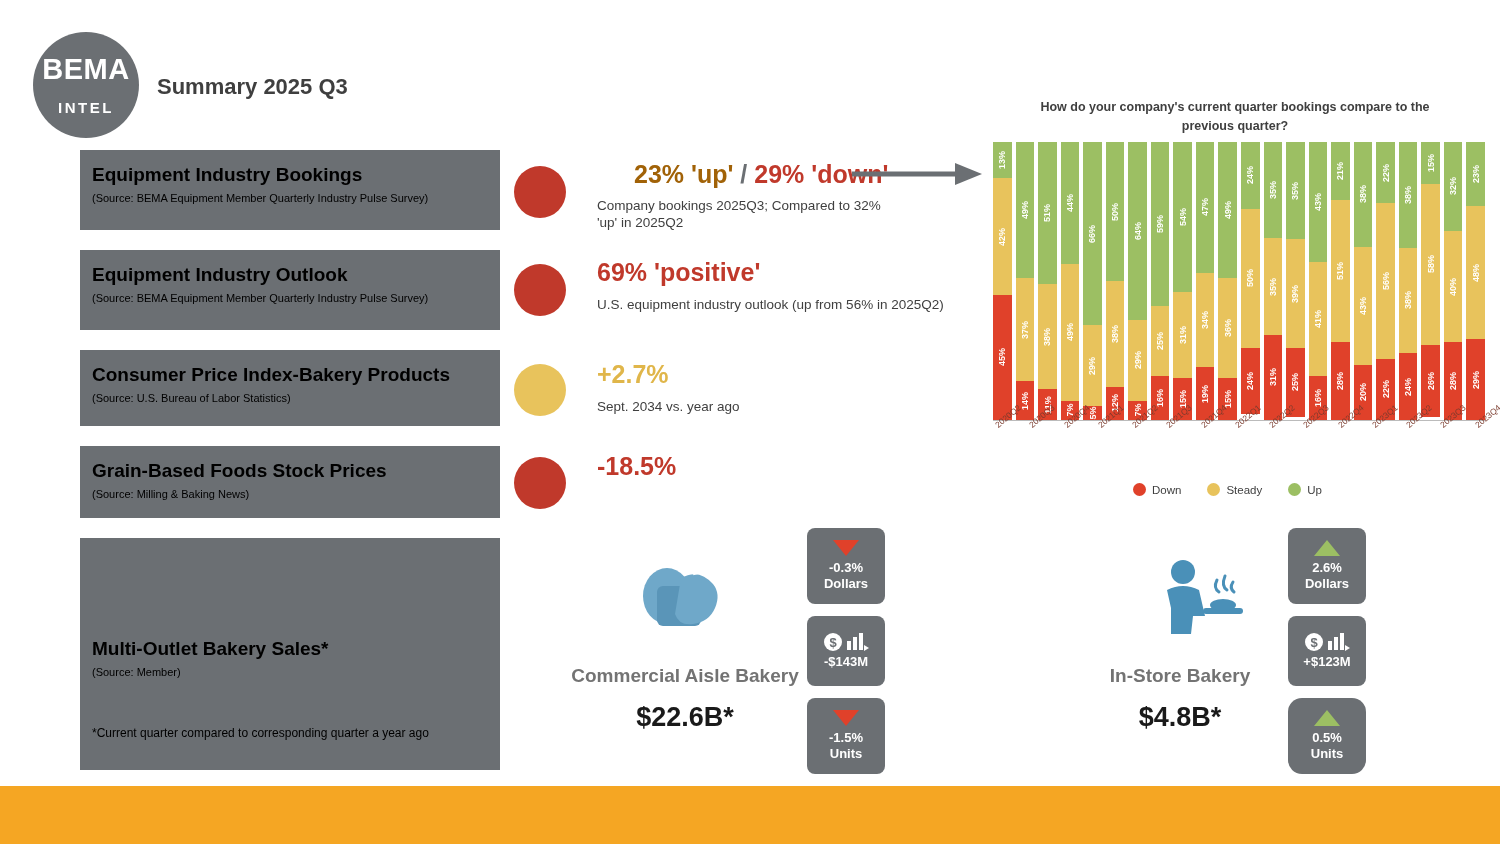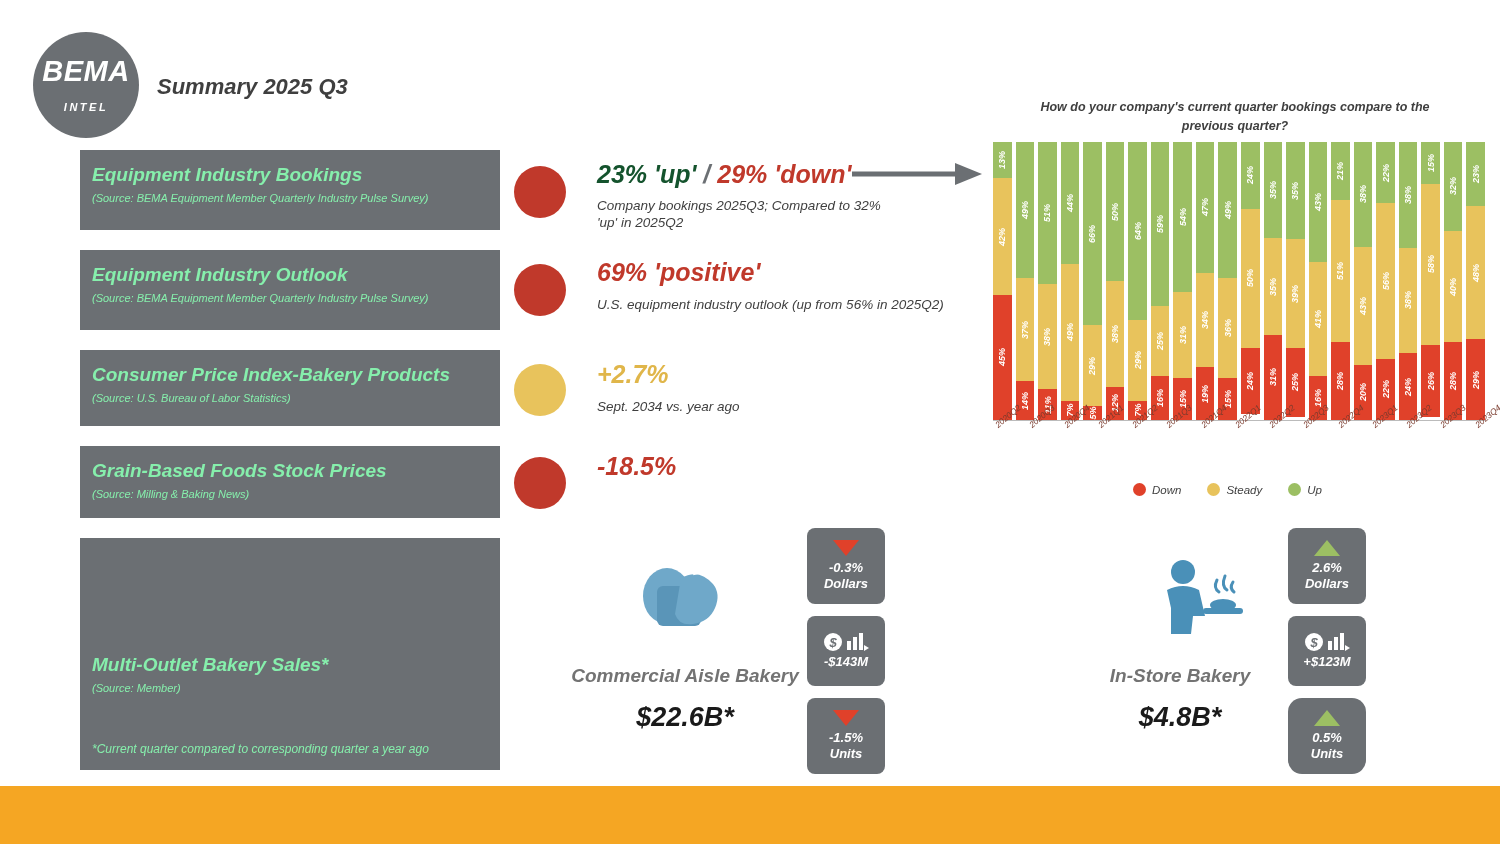--- a/index.html
+++ b/index.html
@@ -11,21 +11,20 @@
     height: 844px;
     background: #ffffff;
     font-family: "Liberation Sans", sans-serif;
     position: relative;
     overflow: hidden;
   }
   .page {
     position: relative;
     width: 1500px;
     height: 604px;
-    font-style: italic;
   }
 
   
   .logo-circle {
     position: absolute;
     left: 33px;
     top: 32px;
     width: 106px;
     height: 106px;
     border-radius: 50%;
@@ -36,41 +35,41 @@
     align-items: center;
     justify-content: center;
     line-height: 1;
   }
   .logo-bema {
     font-size: 29px;
     font-weight: bold;
     letter-spacing: 0.5px;
   }
   .logo-intel {
-    font-size: 11px;
+    font-size: 15px;
     font-weight: bold;
     letter-spacing: 2.5px;
     margin-top: 16px;
   }
   .summary-title {
     position: absolute;
     left: 157px;
     top: 74px;
     font-size: 22px;
     font-weight: bold;
     color: #3f3f3f;
   }
 
   
   .metric-block {
     position: absolute;
     left: 80px;
     width: 420px;
     background: #6b6f73;
-    color: #86efac;
+    color: #000000;
     box-sizing: border-box;
     padding: 14px 0 12px 12px;
   }
   .metric-title {
     font-size: 19px;
     font-weight: bold;
     line-height: 1.2;
   }
   .metric-source {
     font-size: 11px;
@@ -92,21 +91,21 @@
     font-size: 25px;
     font-weight: bold;
     white-space: nowrap;
   }
   .value-sub {
     position: absolute;
     font-size: 13.5px;
     color: #3f3f3f;
     line-height: 1.25;
   }
-  .green-txt { color: #14532d; }
+  .green-txt { color: #a16207; margin-left: 37px; }
   .red-txt { color: #c0392b; }
   .grey-txt { color: #6b6f73; }
   .yellow-txt { color: #e0b64a; }
 
   
   .arrow-wrap {
     position: absolute;
     left: 852px;
     top: 160px;
     width: 130px;
@@ -304,21 +303,21 @@
   <div class="value-big yellow-txt" style="left:597px;top:360px;">+2.7%</div>
   <div class="value-sub" style="left:597px;top:399px;width:420px;">Sept. 2034 vs. year ago</div>
 
   <div class="metric-block" style="top:446px;height:72px;">
     <div class="metric-title">Grain-Based Foods Stock Prices</div>
     <div class="metric-source">(Source: Milling &amp; Baking News)</div>
   </div>
   <div class="dot dot-red" style="left:514px;top:457px;"></div>
   <div class="value-big red-txt" style="left:597px;top:452px;">-18.5%</div>
 
-  <div class="metric-block" style="top:538px;height:232px;padding-top:16px;">
+  <div class="metric-block" style="top:538px;height:232px;padding-top:0;">
     <div class="metric-title" style="margin-top:100px;">Multi-Outlet Bakery Sales*</div>
     <div class="metric-source">(Source: Member)</div>
     <div class="metric-source" style="margin-top:48px;font-size:12px;">*Current quarter compared to corresponding quarter a year ago</div>
   </div>
 
   <div style="position:absolute;left:637px;top:560px;">
     <svg width="96" height="72" viewBox="0 0 96 72">
       <ellipse cx="30" cy="36" rx="24" ry="28" fill="#6fa8c9"></ellipse>
       <rect x="20" y="26" width="44" height="40" rx="6" fill="#5a95b8"></rect>
       <path d="M44 18 q18 -10 32 6 q8 10 2 24 q-6 14 -22 16 q-14 2 -18 -10 z" fill="#6fa8c9"></path>

